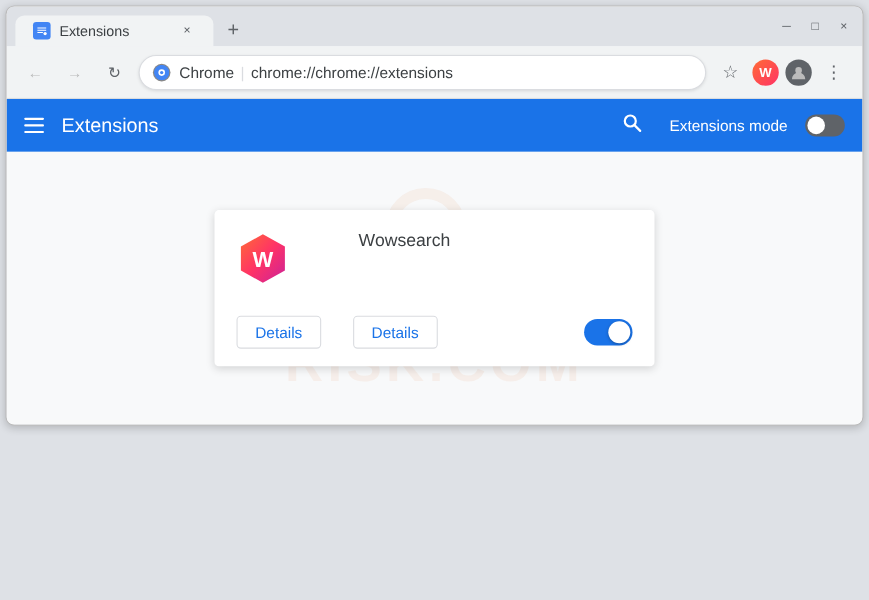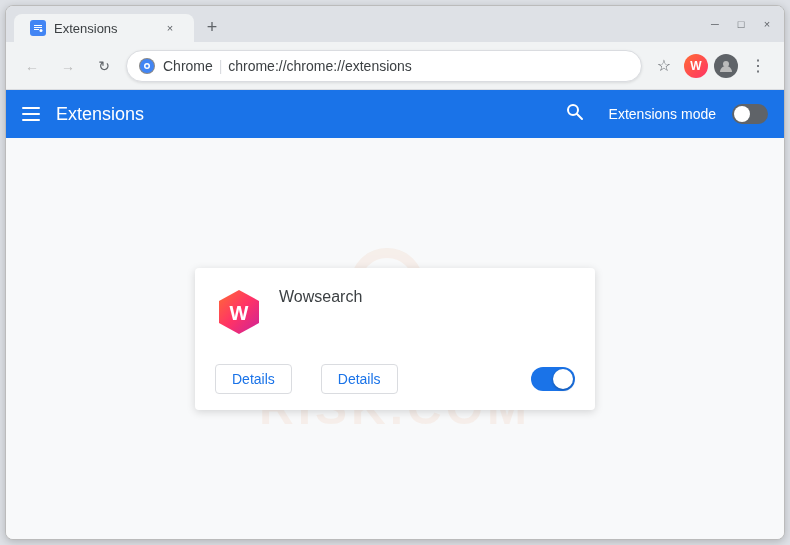--- a/index.html
+++ b/index.html
@@ -7,21 +7,21 @@
       width: 790px;
       height: 545px;
       background: #dee1e6;
       font-family: 'Segoe UI', Arial, sans-serif;
       overflow: hidden;
     }
 
     
     .browser-window {
       width: 780px;
-      height: 535px;
+      height: 382px;
       margin: 5px auto;
       background: #f1f3f4;
       border: 1px solid #bbb;
       border-radius: 8px;
       overflow: hidden;
       display: flex;
       flex-direction: column;
       box-shadow: 0 2px 8px rgba(0,0,0,0.2);
     }
 
@@ -320,21 +320,21 @@
       display: flex;
       align-items: flex-start;
       gap: 16px;
       margin-bottom: 16px;
     }
     .ext-logo {
       width: 48px;
       height: 48px;
       flex-shrink: 0;
     }
-    .ext-info { flex: 1; }
+    .ext-info { flex: 1; margin-left: 47px; }
     .ext-name {
       font-size: 16px;
       font-weight: 500;
       color: #3c4043;
       margin-bottom: 6px;
     }
     .ext-desc {
       font-size: 13px;
       color: #5f6368;
       line-height: 1.5;

